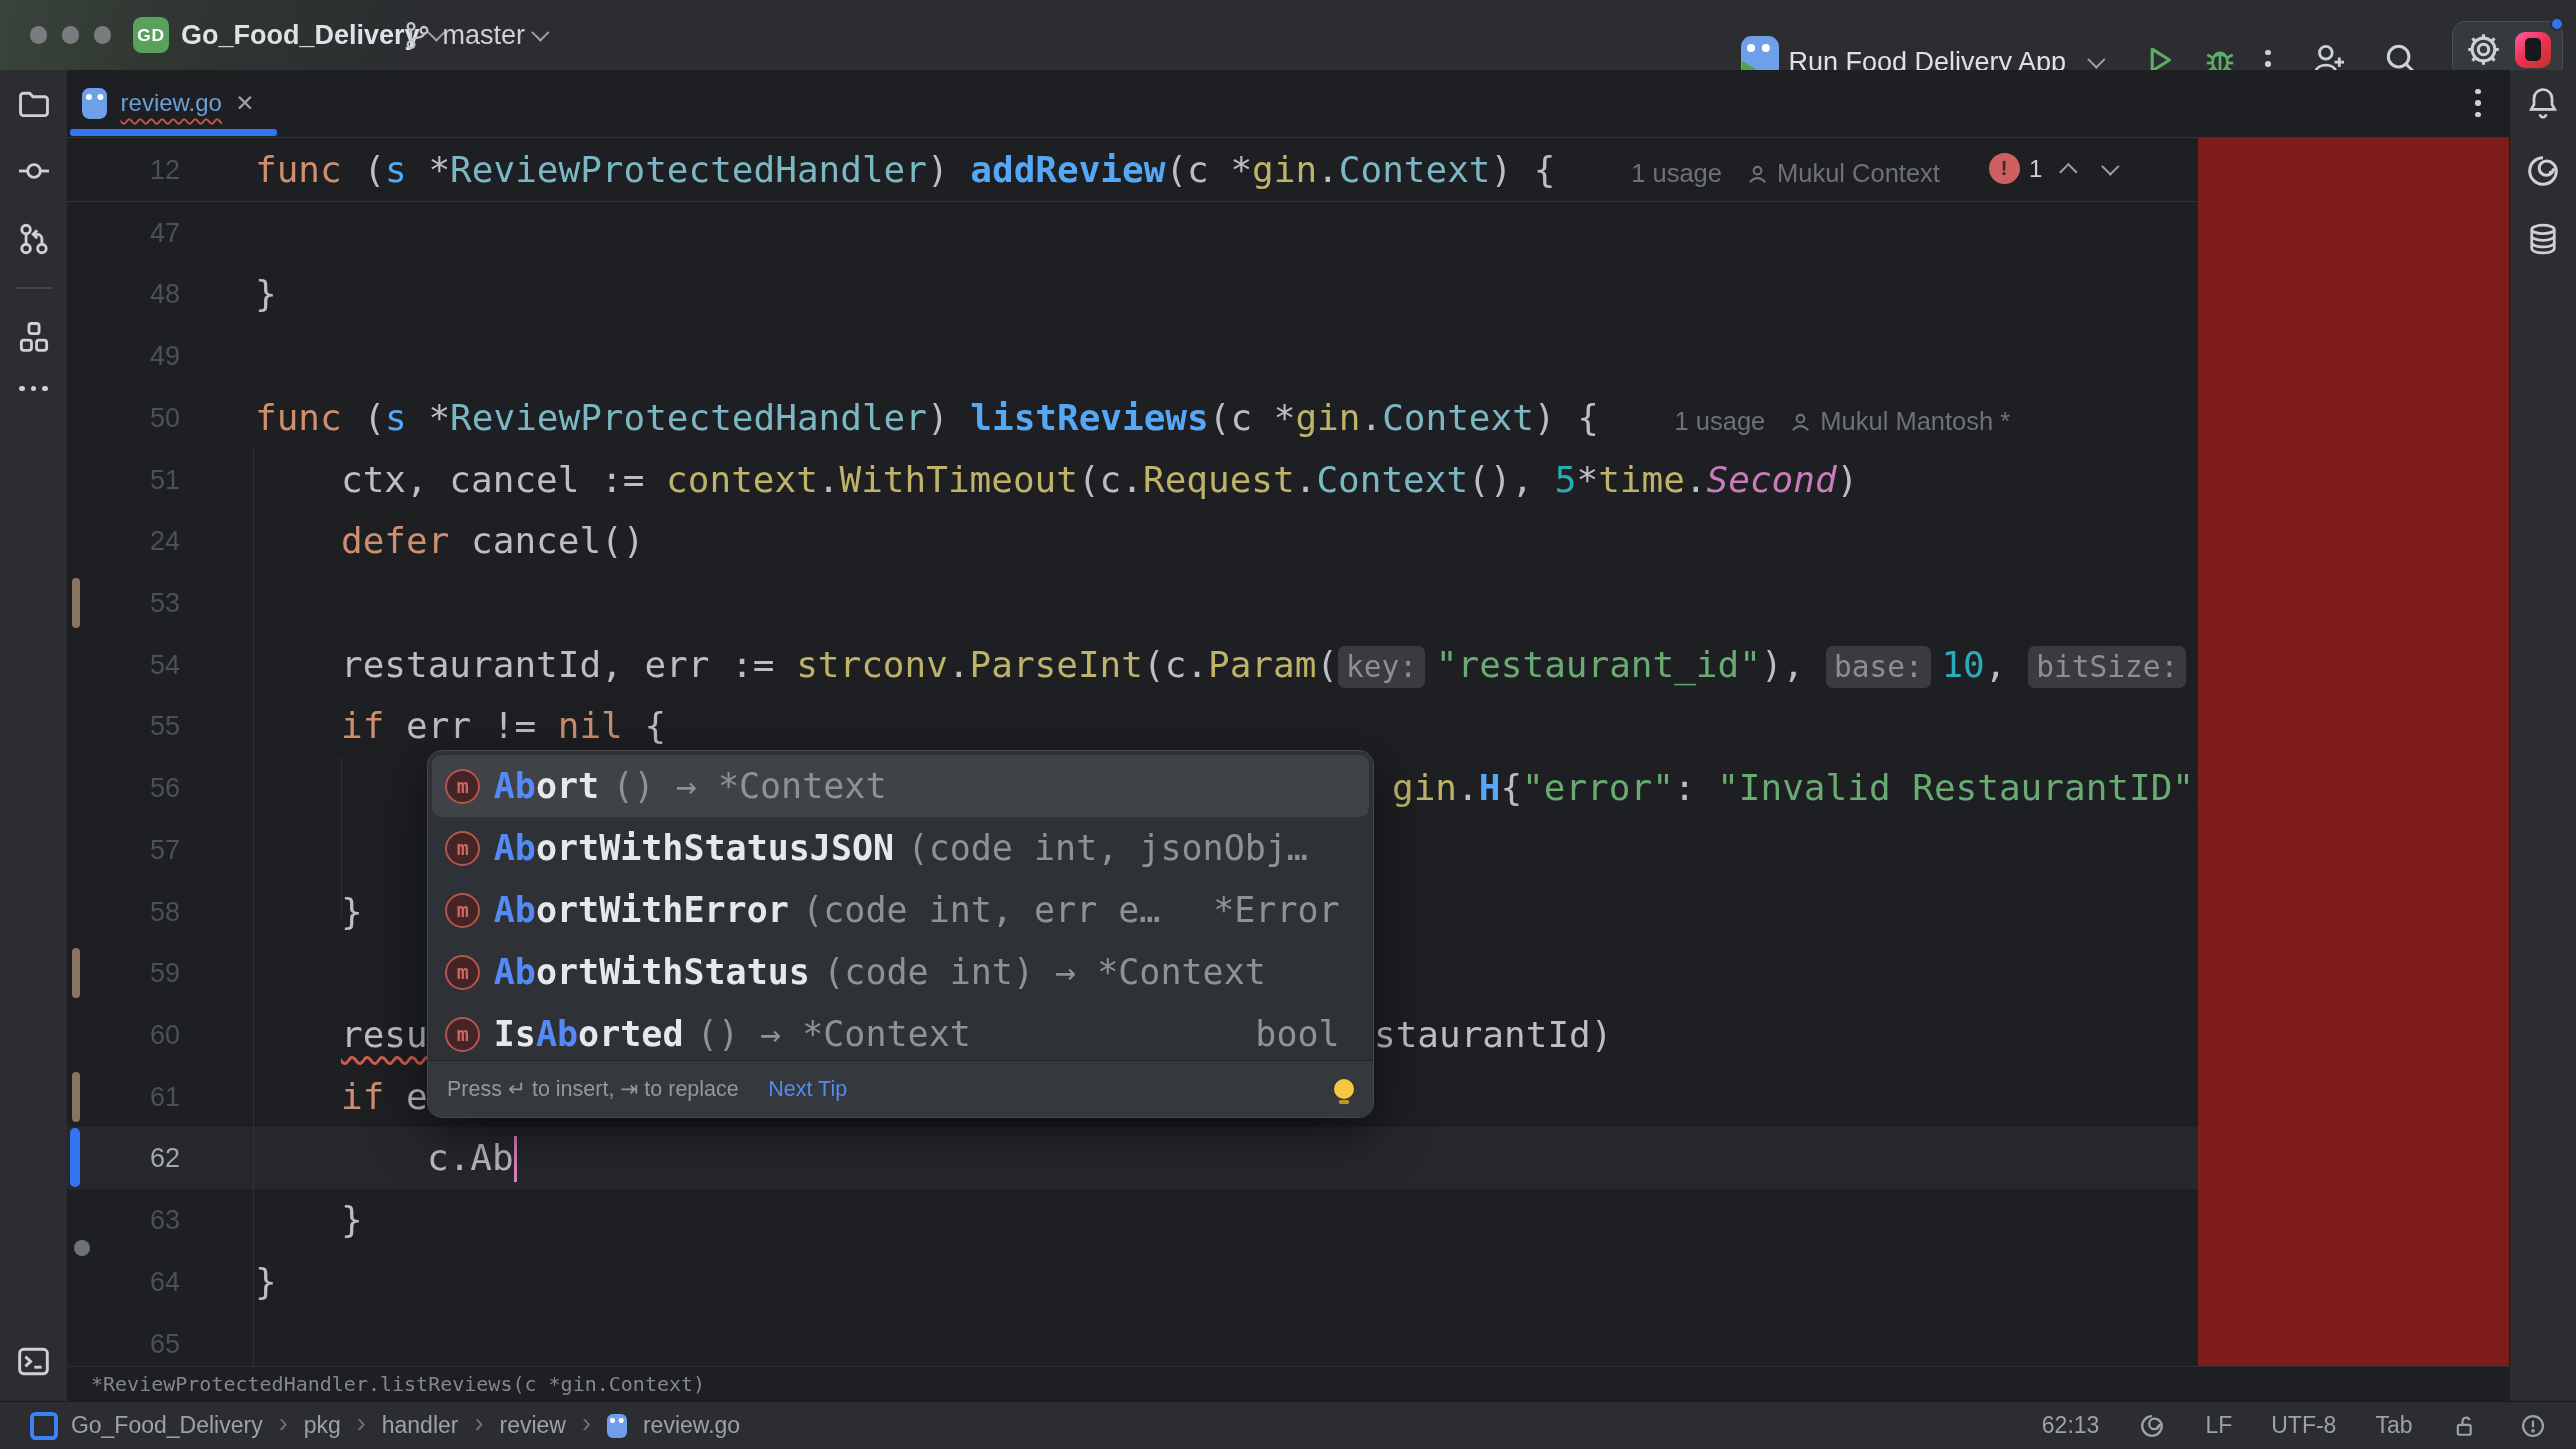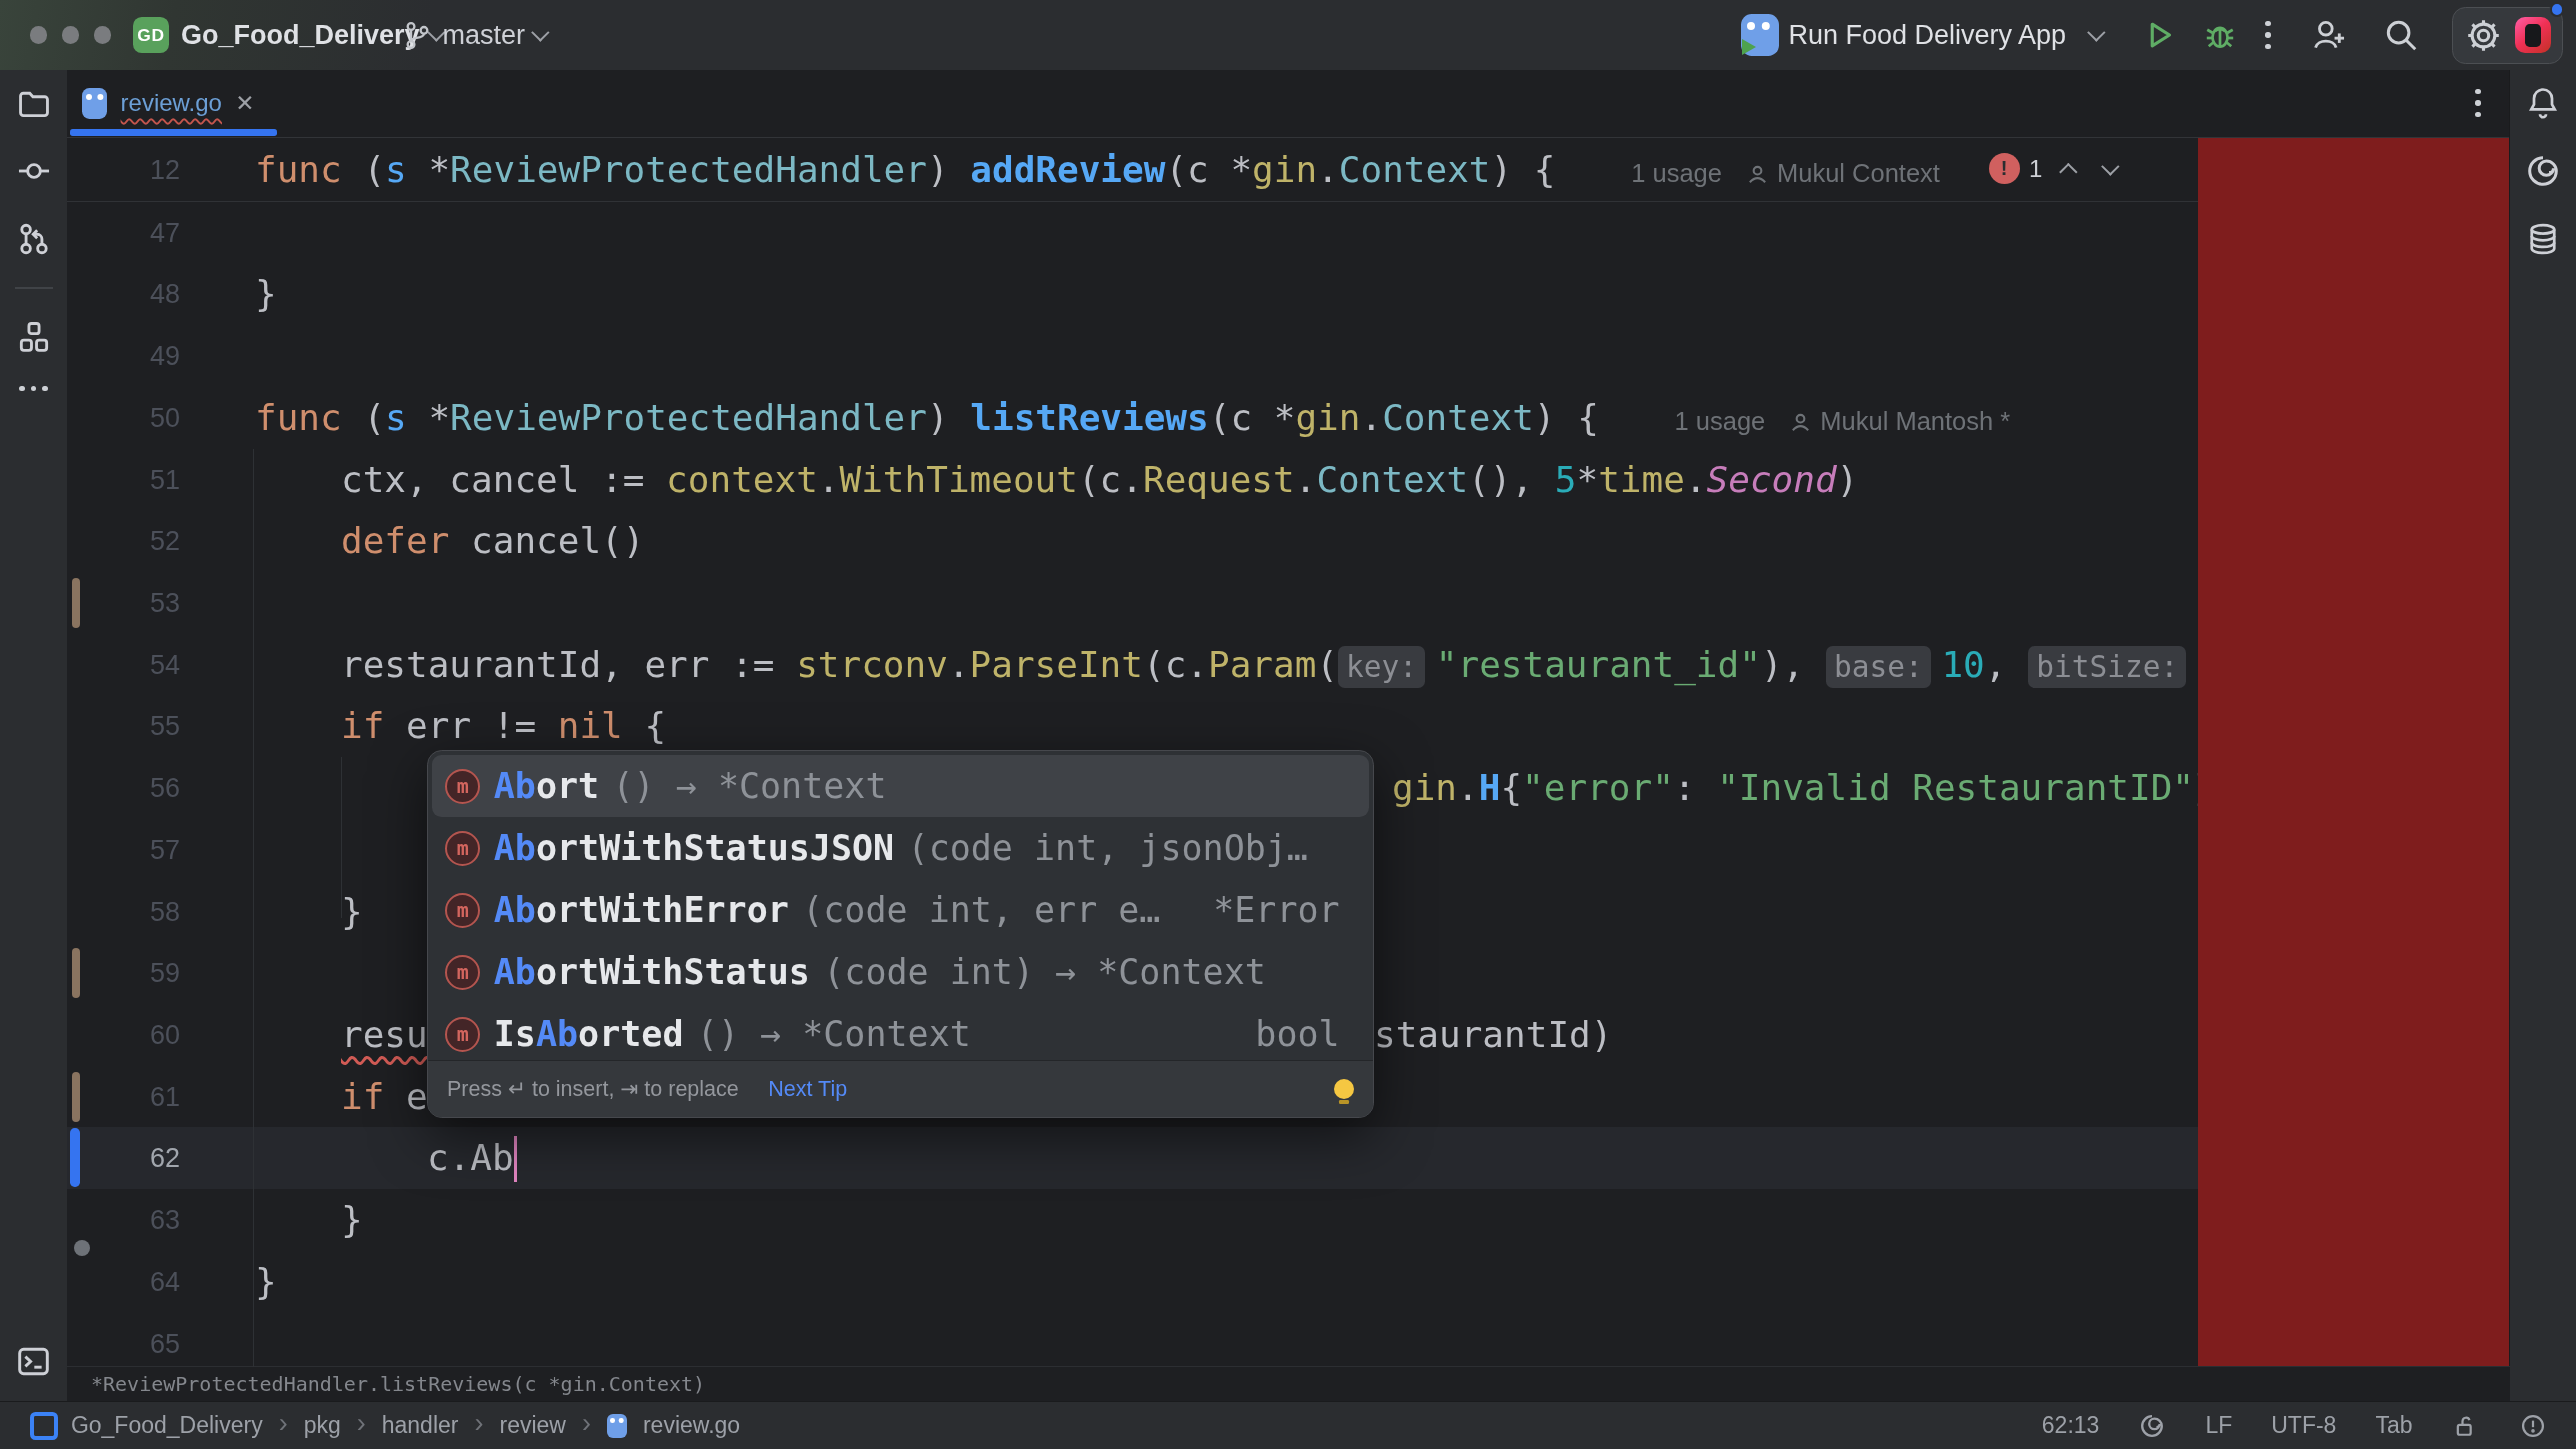--- a/index.html
+++ b/index.html
@@ -15,21 +15,21 @@
   .tl-dot{width:17.4px;height:17.4px;border-radius:50%;background:#7a7c7f;}
   .proj-group{position:absolute;left:133px;top:0;height:70px;display:flex;align-items:center;gap:12px;}
   .gd-badge{width:36px;height:36px;border-radius:8.7px;background:#59a15c;color:#fff;
     display:flex;align-items:center;justify-content:center;font-size:17.4px;font-weight:700;letter-spacing:0.7px;}
   .proj-name{color:#dfe1e5;font-size:27px;font-weight:600;}
   .chev{display:inline-block;width:10.7px;height:10.7px;border-right:2.7px solid #9da0a6;
     border-bottom:2.7px solid #9da0a6;transform:rotate(45deg);margin-top:-5.4px;}
   .chev-up{transform:rotate(-135deg);margin-top:6.7px;}
   .branch-group{position:absolute;left:402px;top:0;height:70px;display:flex;align-items:center;gap:9.4px;}
   .branch-name{color:#ced0d6;font-size:27px;}
-  .run-group{position:absolute;left:1741px;top:0;right:13.4px;height:70px;display:flex;align-items:center;}
+  .run-group{position:absolute;left:1741px;top:8px;right:13.4px;height:70px;display:flex;align-items:flex-end;}
   .run-label{color:#dfe1e5;font-size:27px;margin:0 12px 0 9.4px;}
   .icon-btn{display:flex;align-items:center;justify-content:center;background:none;border:none;padding:0;cursor:default;}
   .owl{position:relative;width:38px;height:42px;border-radius:10.7px;background:#6f9fe8;}
   .owl::before{content:"";position:absolute;left:6px;top:8px;width:8px;height:8px;border-radius:50%;
     background:#fff;box-shadow:14.8px 0 0 #fff;}
   .owl::after{content:"";position:absolute;left:1.3px;bottom:1.3px;border-left:14.8px solid #4ea24e;
     border-top:8.7px solid transparent;border-bottom:8.7px solid transparent;}
   .vdots,.hdots{display:flex;gap:6px;}
   .vdots{flex-direction:column;}
   .vdots i,.hdots i{width:5.4px;height:5.4px;border-radius:50%;background:#cdd0d5;}
@@ -362,21 +362,21 @@
           <span class="content mono"><span class="tk tk-k">func</span><span class="tk tk-d"> (</span><span class="tk tk-pr">s</span><span class="tk tk-d"> *</span><span class="tk tk-ty">ReviewProtectedHandler</span><span class="tk tk-d">) </span><span class="tk tk-fn">listReviews</span><span class="tk tk-d">(c *</span><span class="tk tk-pk">gin</span><span class="tk tk-d">.</span><span class="tk tk-ty">Context</span><span class="tk tk-d">) { </span><span class="cv"><span class="usage">1 usage</span><span><svg width="23" height="23" viewBox="0 0 24 24" fill="none" stroke="#6e7277" stroke-width="2.2">
                   <circle cx="12" cy="8" r="4"></circle>
                   <path d="M4 20 q8 -8.5 16 0"></path>
                 </svg></span><span>Mukul Mantosh *</span></span></span>
         </div>
         <div class="row" style="top: 311px;">
           <span class="lnum">51</span>
           <span class="content mono ind1"><span class="tk tk-d">ctx, cancel := </span><span class="tk tk-pk">context</span><span class="tk tk-d">.</span><span class="tk tk-pk">WithTimeout</span><span class="tk tk-d">(c.</span><span class="tk tk-pk">Request</span><span class="tk tk-d">.</span><span class="tk tk-ty">Context</span><span class="tk tk-d">(), </span><span class="tk tk-nu">5</span><span class="tk tk-d">*</span><span class="tk tk-pk">time</span><span class="tk tk-d">.</span><span class="tk tk-cn">Second</span><span class="tk tk-d">)</span></span>
         </div>
         <div class="row" style="top: 372px;">
-          <span class="lnum">52</span>
+          <span class="lnum">24</span>
           <span class="content mono ind1"><span class="tk tk-k">defer</span><span class="tk tk-d"> cancel()</span></span>
         </div>
         <div class="row" style="top: 434px;">
           <span class="gbar gbar-mod"></span>
           <span class="lnum">53</span>
         </div>
         <div class="row" style="top: 496px;">
           <span class="lnum">54</span>
           <span class="content mono ind1"><span class="tk tk-d">restaurantId, err := </span><span class="tk tk-pk">strconv</span><span class="tk tk-d">.</span><span class="tk tk-pk">ParseInt</span><span class="tk tk-d">(c.</span><span class="tk tk-pk">Param</span><span class="tk tk-d">(</span><span class="tk tk-chip">key:</span><span class="tk tk-st">"restaurant_id"</span><span class="tk tk-d">), </span><span class="tk tk-chip">base:</span><span class="tk tk-nu">10</span><span class="tk tk-d">, </span><span class="tk tk-chip">bitSize:</span><span class="tk tk-nu">64</span><span class="tk tk-d">)</span></span>
         </div>

